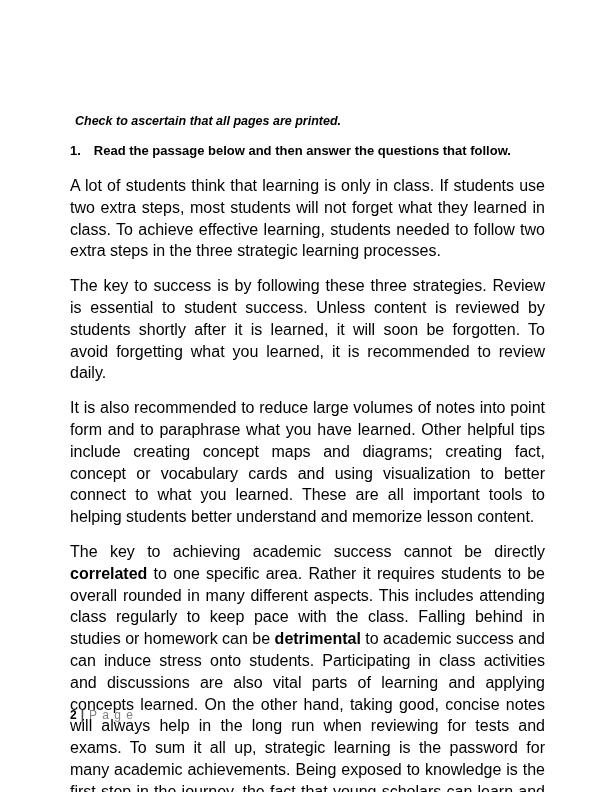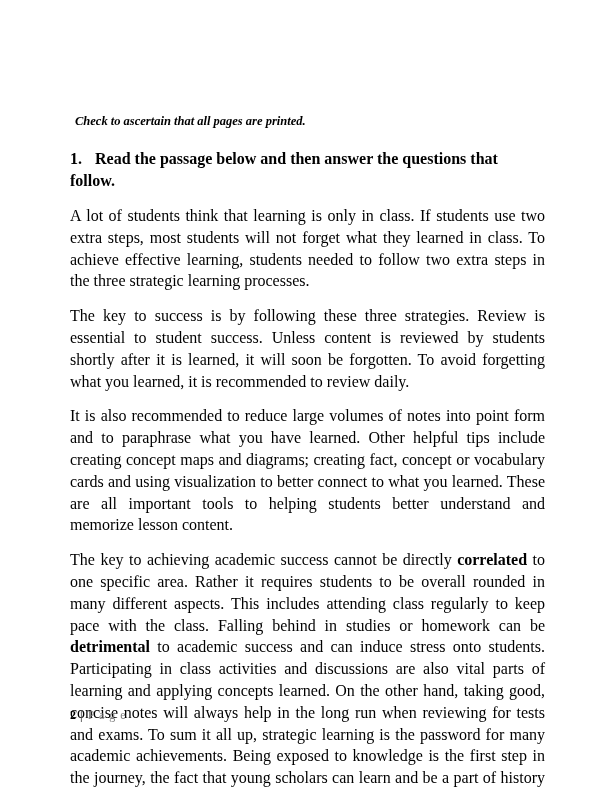--- a/index.html
+++ b/index.html
@@ -6,35 +6,35 @@
     margin: 0;
     padding: 0;
     background: #ffffff;
   }
   .page {
     position: relative;
     width: 612px;
     height: 792px;
     background: #ffffff;
     color: #000000;
-    font-family: Liberation Serif, serif;
+    font-family: Liberation Sans, sans-serif;
     box-sizing: border-box;
     padding: 110px 67px 16px 70px;
     overflow: hidden;
   }
   .notice {
     margin: 0 0 0 5px;
     font-size: 12.5px;
     line-height: 22px;
     font-weight: bold;
     font-style: italic;
   }
   .instruction {
-    margin: 16px 0 13px 0;
-    font-size: 16px;
+    margin: 8px 0 13px 0;
+    font-size: 13px;
     line-height: 22px;
     font-weight: bold;
   }
   .instruction .num {
     display: inline-block;
     margin-right: 13px;
   }
   .body-para {
     margin: 0 0 13px 0;
     font-size: 16px;

